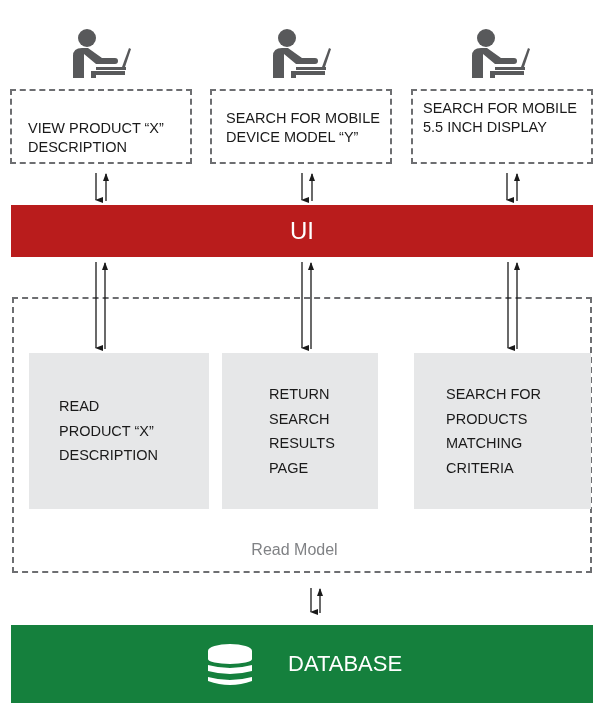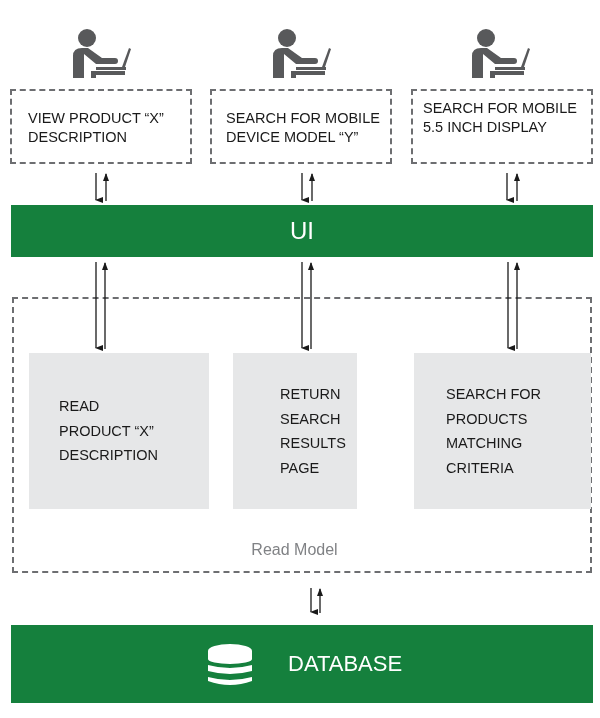--- a/index.html
+++ b/index.html
@@ -1,21 +1,21 @@
 <!DOCTYPE html>
 <html><head>
 <meta charset="utf-8">
 <style>
   html,body{margin:0;padding:0;background:#fff;}
   body{width:600px;height:718px;position:relative;overflow:hidden;font-family:"Liberation Sans",sans-serif;color:#1a1a1a;}
   .abs{position:absolute;}
   .user-icon{position:absolute;width:62px;height:50px;}
   .req-box{position:absolute;border:2px dashed #6d6e71;box-sizing:border-box;top:89px;height:75px;}
   .req-text{position:absolute;font-size:14.5px;line-height:19px;color:#1a1a1a;}
-  .ui-bar{position:absolute;left:11px;top:205px;width:582px;height:52px;background:#15803d;}
+  .ui-bar{position:absolute;left:11px;top:205px;width:582px;height:52px;background:#b91c1c;}
   .ui-label{position:absolute;left:0;right:0;top:12px;text-align:center;color:#fff;font-size:24px;}
   .read-model{position:absolute;left:12px;top:297px;width:580px;height:276px;border:2px dashed #6d6e71;box-sizing:border-box;}
   .rm-label{position:absolute;left:0;right:11px;top:541px;text-align:center;font-size:16px;color:#808285;}
   .query-box{position:absolute;top:353px;height:156px;background:#e6e7e8;}
   .query-text{position:absolute;font-size:14.5px;line-height:24.5px;color:#1a1a1a;}
   .db-bar{position:absolute;left:11px;top:625px;width:582px;height:78px;background:#15803d;}
   .db-label{position:absolute;left:277px;top:26px;color:#fff;font-size:22px;}
   svg.arrows{position:absolute;left:0;top:0;}
 </style>
 </head>
@@ -37,21 +37,21 @@
 </svg>
 <svg class="user-icon" style="left:469px;top:28px;" viewBox="0 0 62 50">
   <circle cx="17" cy="10" r="9" fill="#58595b"></circle>
   <path d="M3 50 V28 Q3 20 12 20 H18 L32 30 H45 Q48 30 48 33 Q48 36 45 36 H26 L14 26 V50 Z" fill="#58595b"></path>
   <path d="M21 50 V43 H55 V47 H26 V50 Z" fill="#58595b"></path>
   <rect x="26" y="39" width="30" height="3" fill="#58595b"></rect>
   <path d="M52 39 L59 20 L61 21 L55 39 Z" fill="#58595b"></path>
 </svg>
 
 <div class="req-box" style="left:10px;width:182px;">
-  <div class="req-text" style="left:16px;top:18px;">
+  <div class="req-text" style="left:16px;top:28px;">
     <div>VIEW PRODUCT “X”</div>
     <div>DESCRIPTION</div>
   </div>
 </div>
 <div class="req-box" style="left:210px;width:182px;">
   <div class="req-text" style="left:14px;top:18px;">
     <div>SEARCH FOR MOBILE</div>
     <div>DEVICE MODEL “Y”</div>
   </div>
 </div>
@@ -68,21 +68,21 @@
 
 <div class="read-model"></div>
 
 <div class="query-box" style="left:29px;width:180px;">
   <div class="query-text" style="left:30px;top:41px;">
     <div>READ</div>
     <div>PRODUCT “X”</div>
     <div>DESCRIPTION</div>
   </div>
 </div>
-<div class="query-box" style="left:233px;width:124px;">
+<div class="query-box" style="left:222px;width:156px;">
   <div class="query-text" style="left:47px;top:29px;">
     <div>RETURN</div>
     <div>SEARCH</div>
     <div>RESULTS</div>
     <div>PAGE</div>
   </div>
 </div>
 <div class="query-box" style="left:414px;width:177px;">
   <div class="query-text" style="left:32px;top:29px;">
     <div>SEARCH FOR</div>

